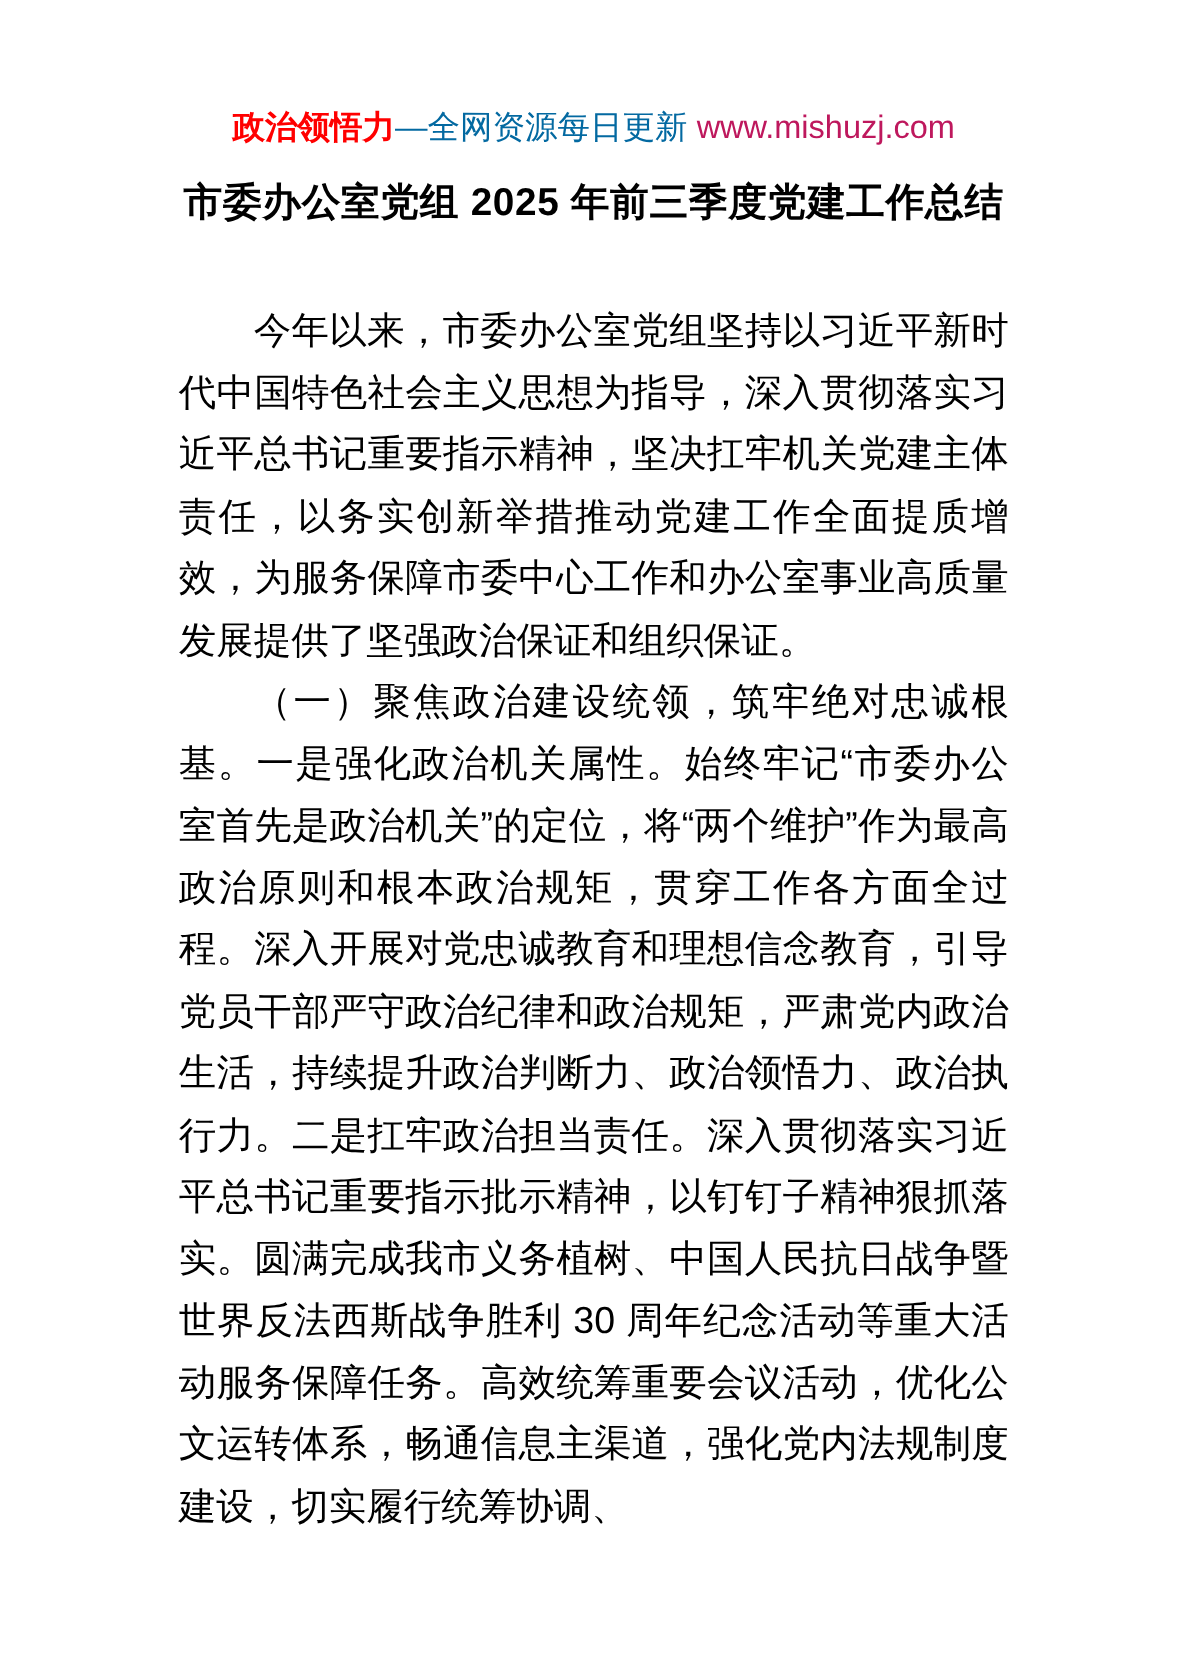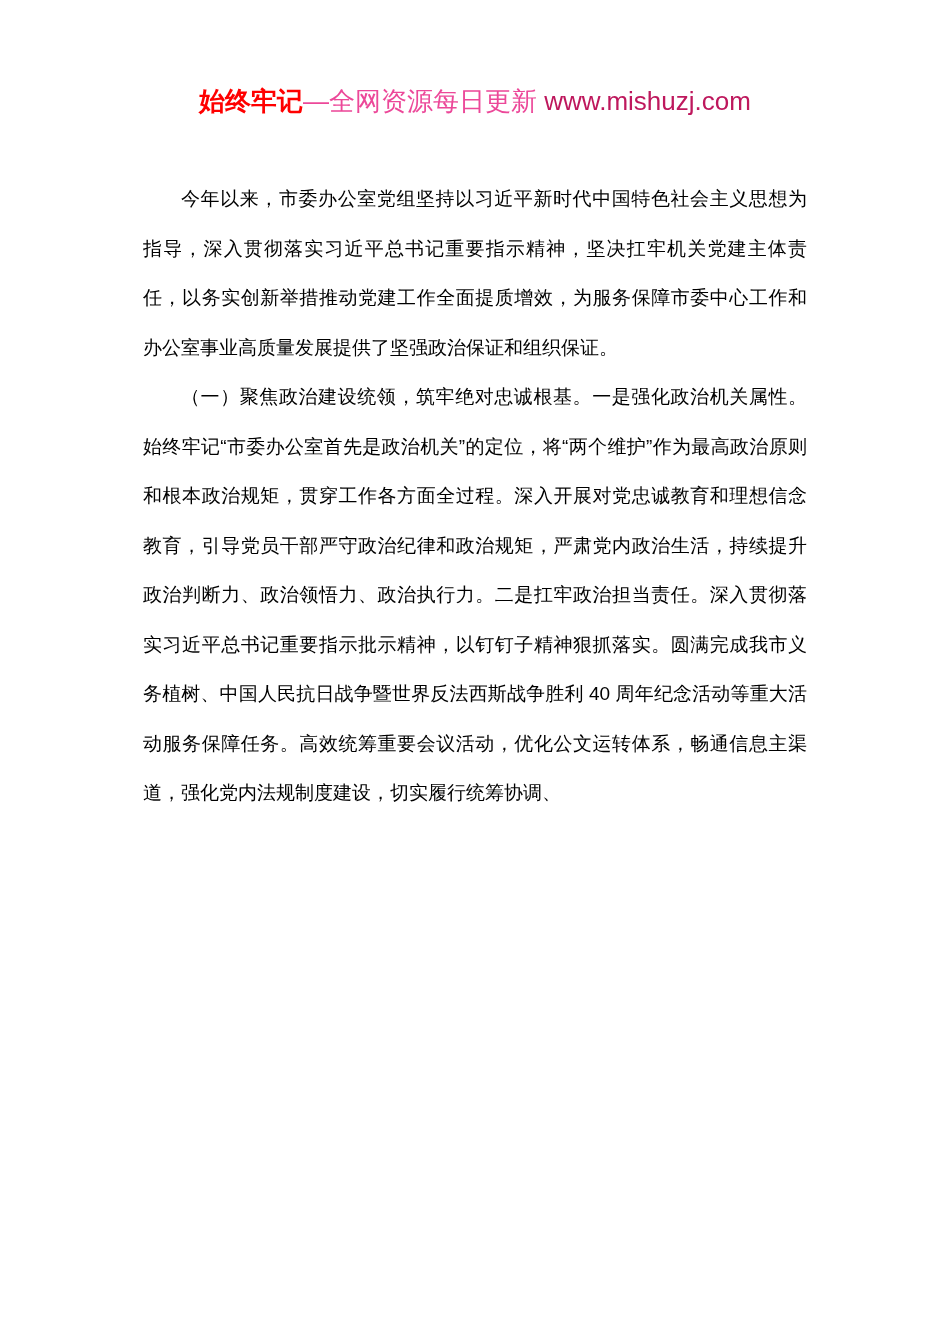--- a/index.html
+++ b/index.html
@@ -21,55 +21,56 @@
     text-align: center;
     font-size: 26px;
     line-height: 34px;
     white-space: nowrap;
   }
   .doc-header .brand {
     color: #ff0000;
     font-weight: bold;
   }
   .doc-header .tagline {
-    color: #ec4899;
+    color: #0369a1;
   }
   .doc-header .url {
     color: #be185d;
     cursor: pointer;
   }
   .doc-title {
     margin: 22px 80px 0 80px;
     text-align: center;
     font-size: 31px;
     font-weight: bold;
     line-height: 44px;
     letter-spacing: 0.5px;
   }
   .doc-body {
     margin: 56px 143px 0 143px;
-    font-size: 19px;
+    font-size: 30px;
     line-height: 49.5px;
     text-align: justify;
     text-justify: inter-character;
   }
   .doc-body p {
     margin: 0;
     padding: 0;
     text-indent: 2em;
   }
 </style>
 </head>
 <body>
 
 <div class="page">
 
   <div class="doc-header">
-    <span class="brand">始终牢记</span><span class="tagline">—全网资源每日更新 </span><span class="url">www.mishuzj.com</span>
+    <span class="brand">政治领悟力</span><span class="tagline">—全网资源每日更新 </span><span class="url">www.mishuzj.com</span>
   </div>
 
+  <div class="doc-title">市委办公室党组 2025 年前三季度党建工作总结</div>
 
   <div class="doc-body">
     <p>今年以来，市委办公室党组坚持以习近平新时代中国特色社会主义思想为指导，深入贯彻落实习近平总书记重要指示精神，坚决扛牢机关党建主体责任，以务实创新举措推动党建工作全面提质增效，为服务保障市委中心工作和办公室事业高质量发展提供了坚强政治保证和组织保证。</p>
-    <p>（一）聚焦政治建设统领，筑牢绝对忠诚根基。一是强化政治机关属性。始终牢记“市委办公室首先是政治机关”的定位，将“两个维护”作为最高政治原则和根本政治规矩，贯穿工作各方面全过程。深入开展对党忠诚教育和理想信念教育，引导党员干部严守政治纪律和政治规矩，严肃党内政治生活，持续提升政治判断力、政治领悟力、政治执行力。二是扛牢政治担当责任。深入贯彻落实习近平总书记重要指示批示精神，以钉钉子精神狠抓落实。圆满完成我市义务植树、中国人民抗日战争暨世界反法西斯战争胜利 40 周年纪念活动等重大活动服务保障任务。高效统筹重要会议活动，优化公文运转体系，畅通信息主渠道，强化党内法规制度建设，切实履行统筹协调、</p>
+    <p>（一）聚焦政治建设统领，筑牢绝对忠诚根基。一是强化政治机关属性。始终牢记“市委办公室首先是政治机关”的定位，将“两个维护”作为最高政治原则和根本政治规矩，贯穿工作各方面全过程。深入开展对党忠诚教育和理想信念教育，引导党员干部严守政治纪律和政治规矩，严肃党内政治生活，持续提升政治判断力、政治领悟力、政治执行力。二是扛牢政治担当责任。深入贯彻落实习近平总书记重要指示批示精神，以钉钉子精神狠抓落实。圆满完成我市义务植树、中国人民抗日战争暨世界反法西斯战争胜利 30 周年纪念活动等重大活动服务保障任务。高效统筹重要会议活动，优化公文运转体系，畅通信息主渠道，强化党内法规制度建设，切实履行统筹协调、</p>
   </div>
 
 </div>
 
 </body></html>

